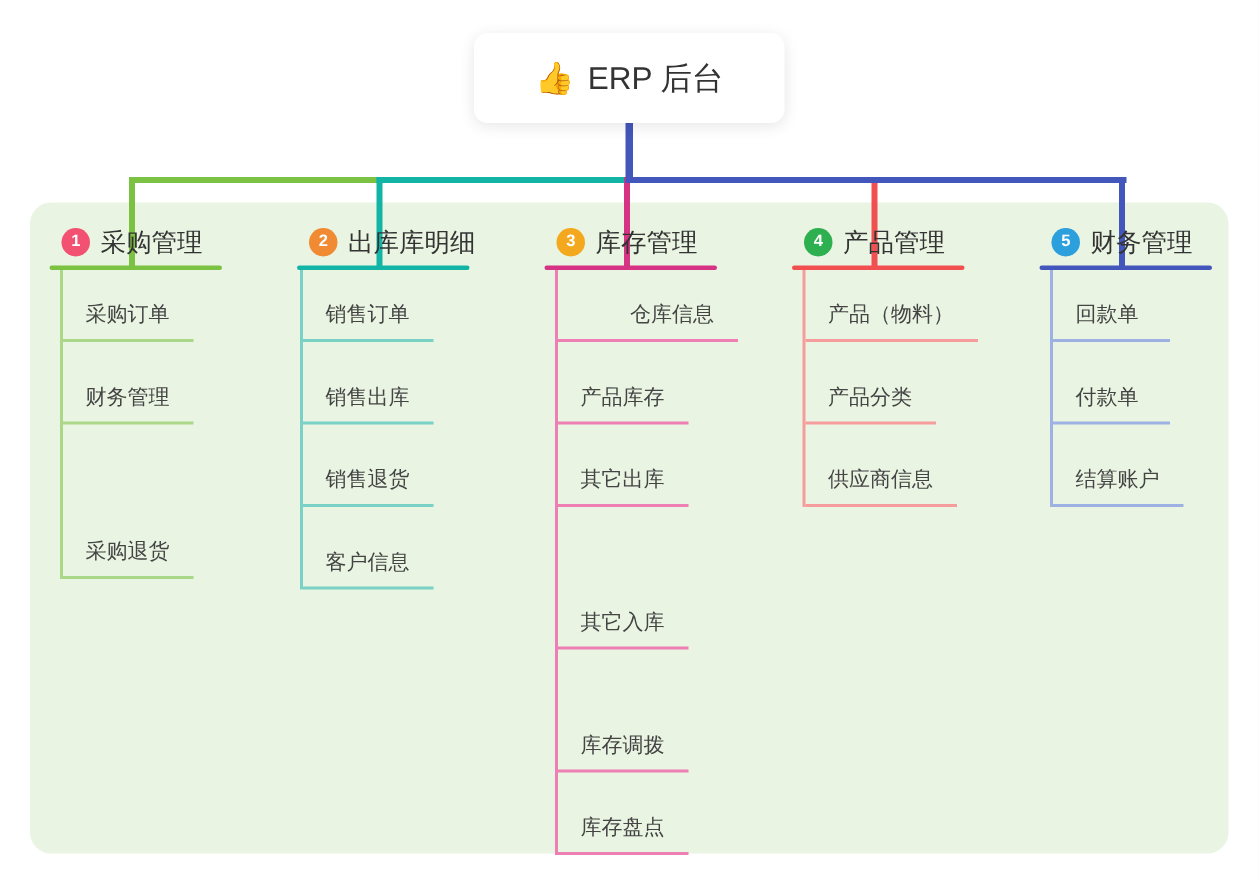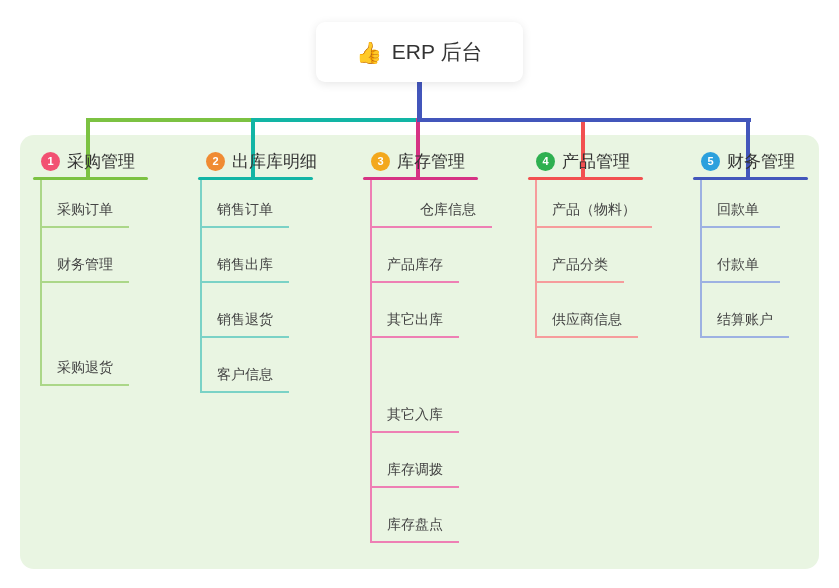--- a/index.html
+++ b/index.html
@@ -86,21 +86,21 @@
       <div class="branch-head" style="left: 363px; top: 145px;">
         <span class="badge" style="background: rgb(243, 168, 29);">3</span>
         <span>库存管理</span>
       </div>
       <div class="branch-underline" style="left: 363px; top: 177px; background: rgb(214, 51, 132);"></div>
       <div class="children" style="left: 370px; top: 180px; border-left-color: rgb(238, 127, 180);">
         <div class="child-row first" style="border-bottom-color: rgb(238, 127, 180); padding-left: 48px;">仓库信息</div>
         <div class="child-row" style="border-bottom-color: rgb(238, 127, 180);">产品库存</div>
         <div class="child-row" style="border-bottom-color: rgb(238, 127, 180);">其它出库</div>
         <div class="child-row" style="border-bottom-color: rgb(238, 127, 180); margin-top: 40px;">其它入库</div>
-        <div class="child-row" style="border-bottom-color: rgb(238, 127, 180);">库存调拨</div>
+        <div class="child-row" style="border-bottom-color: rgb(238, 127, 180); margin-top: 27px;">库存调拨</div>
         <div class="child-row" style="border-bottom-color: rgb(238, 127, 180);">库存盘点</div>
       </div>
       <div class="branch-head" style="left: 528px; top: 145px;">
         <span class="badge" style="background: rgb(46, 176, 80);">4</span>
         <span>产品管理</span>
       </div>
       <div class="branch-underline" style="left: 528px; top: 177px; background: rgb(242, 80, 80);"></div>
       <div class="children" style="left: 535px; top: 180px; border-left-color: rgb(246, 156, 156);">
         <div class="child-row first" style="border-bottom-color: rgb(246, 156, 156);">产品（物料）</div>
         <div class="child-row" style="border-bottom-color: rgb(246, 156, 156);">产品分类</div>

